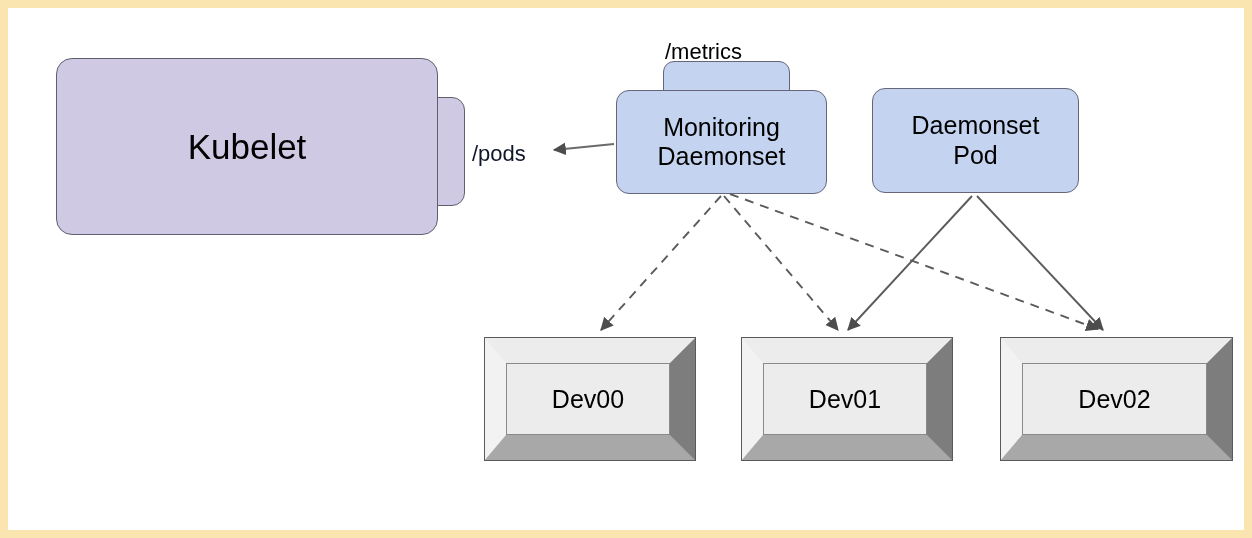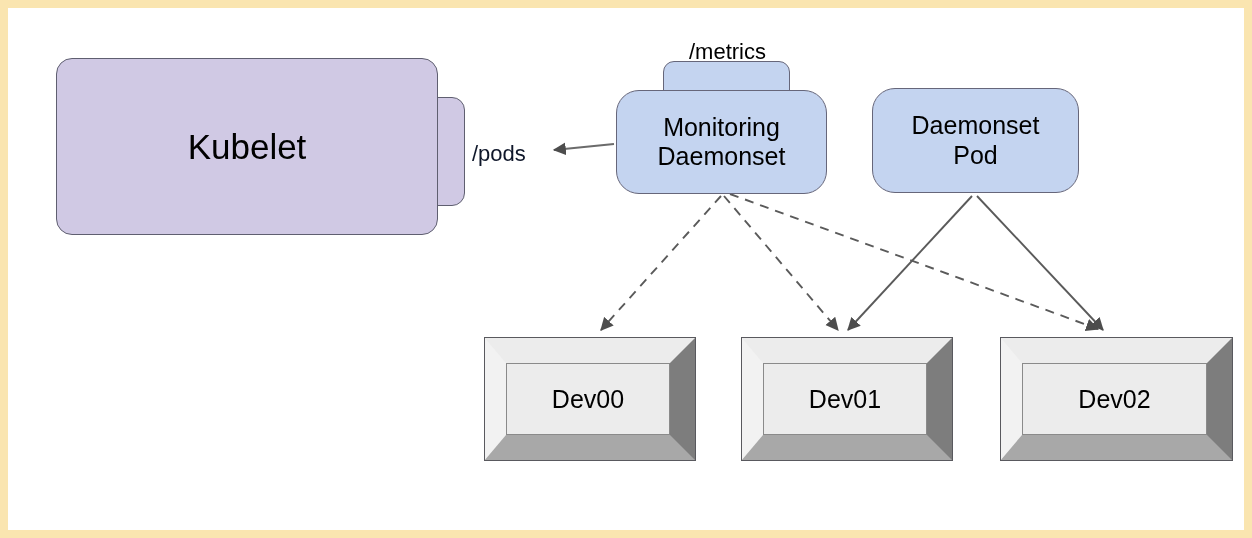--- a/index.html
+++ b/index.html
@@ -40,21 +40,21 @@
     width: 1236px;
     height: 522px;
     pointer-events: none;
   }
 
   
   .rbox {
     position: absolute;
     box-sizing: border-box;
     border: 1.6px solid #66667a;
-    border-radius: 23px;
+    border-radius: 13px;
     display: flex;
     align-items: center;
     justify-content: center;
     text-align: center;
     color: #000000;
     line-height: 1.18;
     white-space: pre-line;
   }
 
   
@@ -98,21 +98,21 @@
     width: 127px;
     height: 46px;
     box-sizing: border-box;
     background: #c4d4f0;
     border: 1.6px solid #66667a;
     border-radius: 11px 11px 0 0;
     z-index: 2;
   }
   #metrics-label {
     position: absolute;
-    left: 681px;
+    left: 657px;
     top: 31px;
     font-size: 22px;
     color: #000;
     white-space: nowrap;
   }
   #monitoring-box {
     left: 608px;
     top: 82px;
     width: 211px;
     height: 104px;

